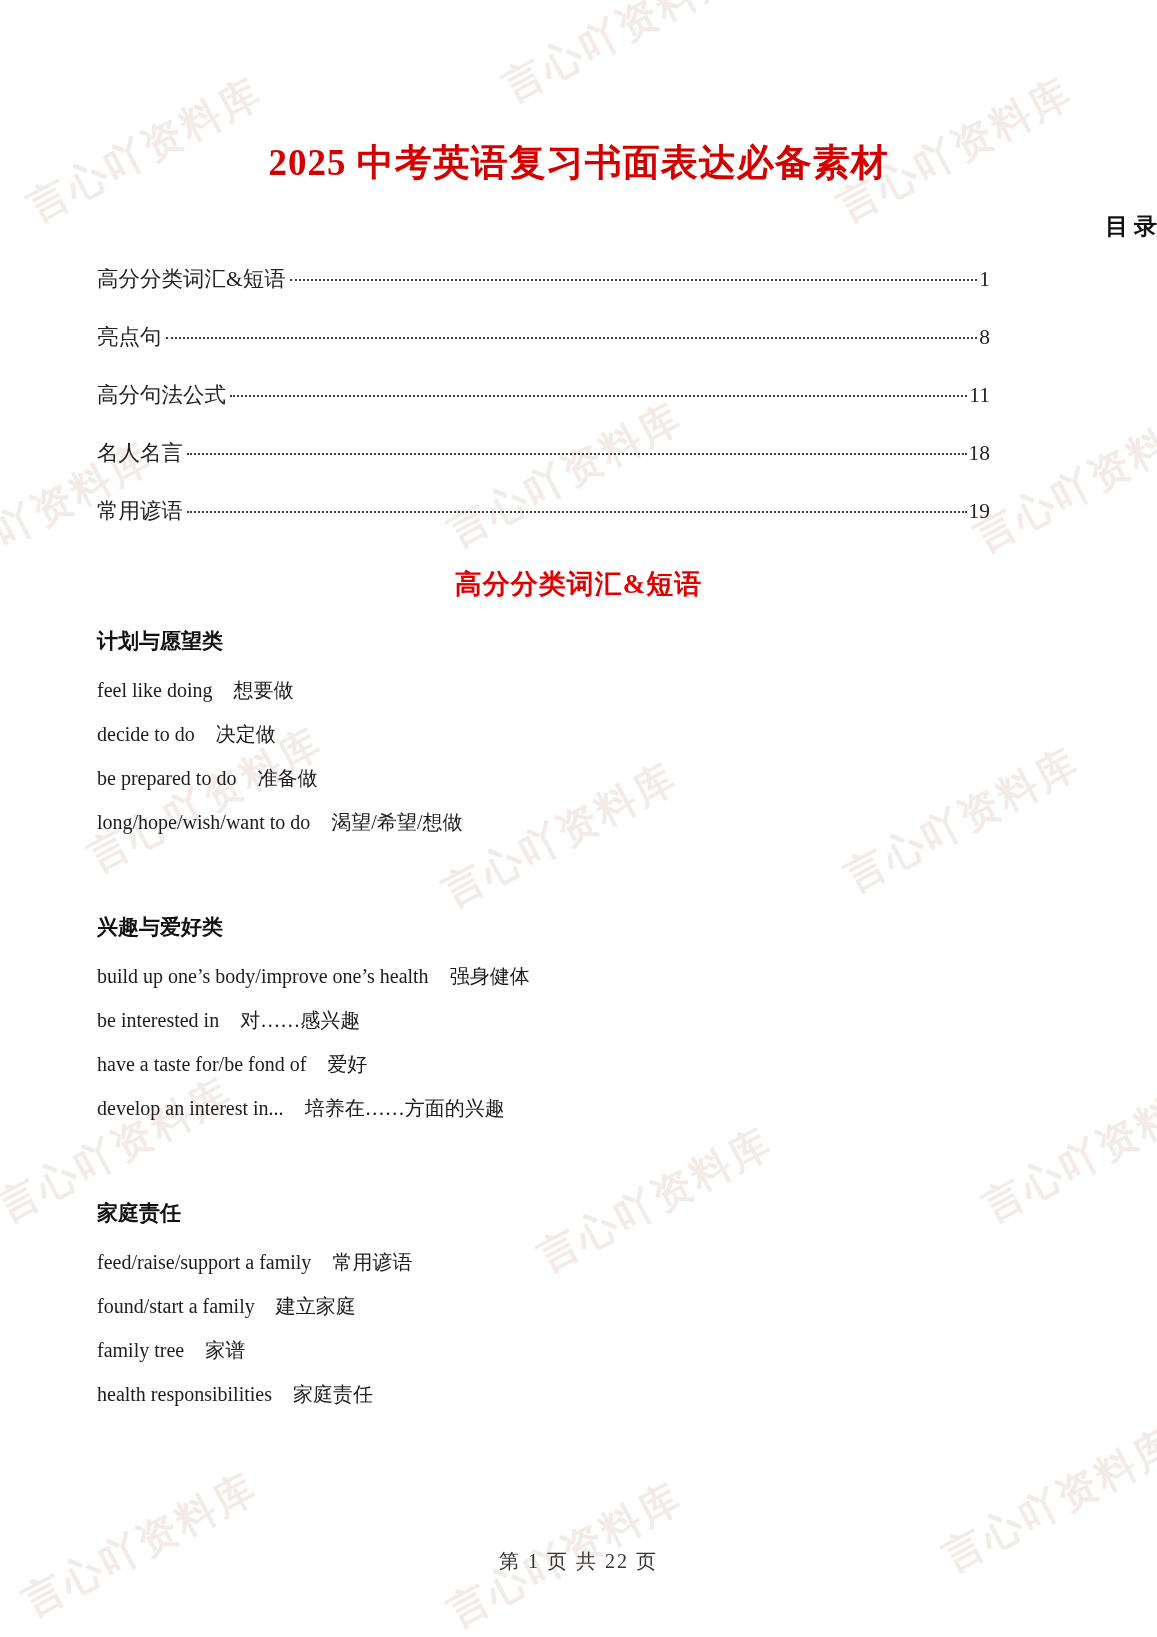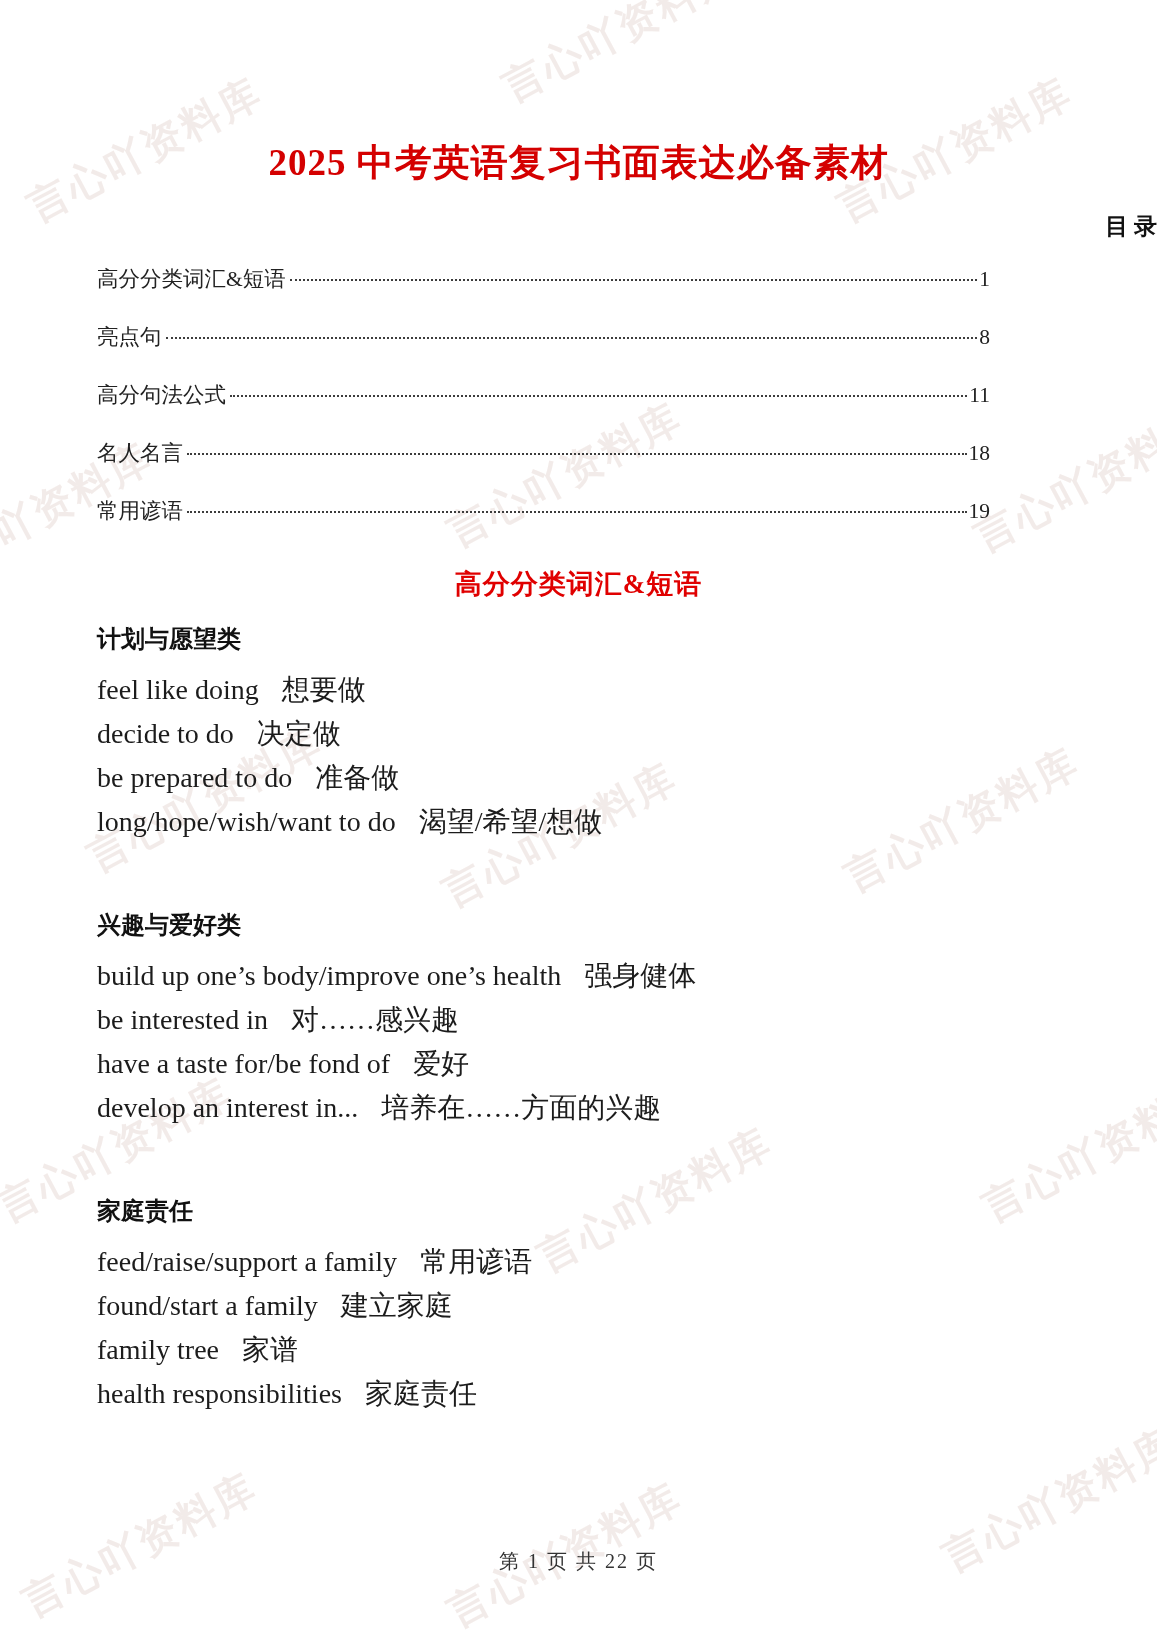--- a/index.html
+++ b/index.html
@@ -98,29 +98,29 @@
     color: #e00000;
   }
   .categories {
     position: absolute;
     top: 626px;
     left: 97px;
     width: 960px;
   }
   .category { margin-bottom: 68px; }
   .cat-title {
-    font-family: Liberation Mono, monospace;
-    font-size: 24px;
+    font-family: Liberation Serif, serif;
+    font-size: 21px;
     font-weight: 700;
     color: #111111;
     line-height: 30px;
     margin-bottom: 12px;
   }
   .phrase-row {
-    font-size: 28px;
+    font-size: 20px;
     line-height: 44px;
     white-space: nowrap;
   }
   .phrase-en { color: #1c1c1c; }
   .phrase-zh { color: #1c1c1c; margin-left: 16px; }
   .footer {
     position: absolute;
     top: 1548px;
     left: 0;
     width: 100%;

